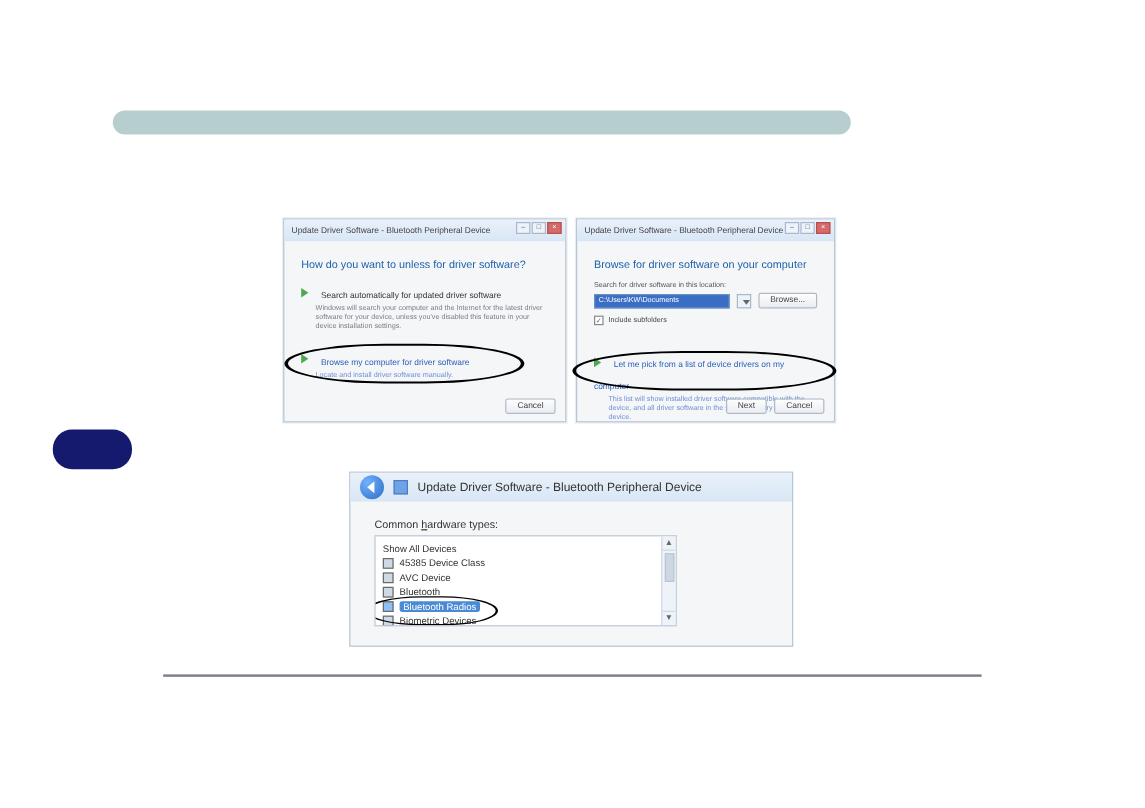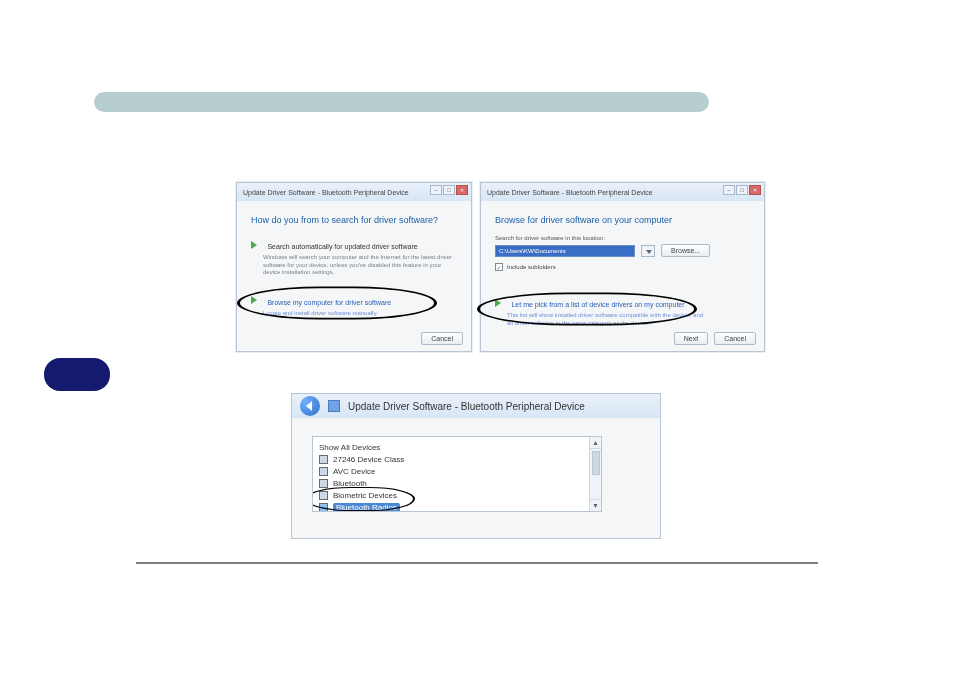--- a/index.html
+++ b/index.html
@@ -37,21 +37,21 @@
   .big-dlg { position:absolute; background:#f4f6f8; border:1px solid #b9c5d2; }
   .big-title { height:24px; background:linear-gradient(#e9f1fb,#d8e6f5); display:flex; align-items:center; gap:8px; padding:0 8px; position:relative; }
   .back-btn { width:20px; height:20px; border-radius:50%; background:radial-gradient(circle at 30% 30%, #6fb1ff, #2f6ec4); position:relative; }
   .back-btn::after { content:""; position:absolute; left:6px; top:5px; width:0;height:0;border-top:5px solid transparent;border-bottom:5px solid transparent;border-right:6px solid #fff; }
   .big-title-icon { width:12px; height:12px; background:#6fa3e6; border:1px solid #4a7ec4; }
   .big-title-text { font-size:10px; color:#333; }
   .big-body { padding:14px 20px 16px 20px; position:relative; height:calc(100% - 24px); }
   .big-head { font-size:13px; color:#1d5fa8; margin-bottom:16px; }
   .lbl { font-size:9px; color:#333; }
   .lbl-u { text-decoration:underline; }
-  .list-box { margin-top:4px; width:290px; height:76px; background:#fff; border:1px solid #b9c5d2; position:relative; overflow:hidden; }
+  .list-box { margin-top:4px; width:252px; height:76px; background:#fff; border:1px solid #b9c5d2; position:relative; overflow:hidden; }
   .list-inner { padding:4px 6px; }
   .dev-row { display:flex; align-items:center; gap:5px; font-size:8px; color:#333; height:12px; }
   .dev-icon { width:9px; height:9px; border:1px solid #6a6a6a; background:#cfd9e6; }
   .dev-sel { background:#4a8ad4; color:#fff; padding:0 3px; border-radius:2px; }
   .scroll { position:absolute; right:0; top:0; width:12px; height:100%; background:#eef3f9; border-left:1px solid #d0d8e2; }
   .scroll-arrow { height:12px; display:flex; align-items:center; justify-content:center; border-bottom:1px solid #d0d8e2; font-size:7px; color:#666; }
   .scroll-arrow.bot { border-bottom:none; border-top:1px solid #d0d8e2; position:absolute; bottom:0; width:100%; }
   .scroll-thumb { position:absolute; left:2px; top:14px; width:8px; height:24px; background:#cdd7e3; border:1px solid #bac6d4; }
 
   .page-divider { position:absolute; left:136px; bottom:109px; width:682px; height:2px; background:#7a7e85; }
@@ -65,39 +65,39 @@
 <div class="win-dlg" style="left:236px; top:182px; width:236px; height:170px;">
   <div class="win-title">
     <span>Update Driver Software - Bluetooth Peripheral Device</span>
     <div class="win-ctrls">
       <div class="win-btn">–</div>
       <div class="win-btn">□</div>
       <div class="win-btn close">×</div>
     </div>
   </div>
   <div class="dlg-body">
-    <div class="dlg-head">How do you from to search for driver software?</div>
+    <div class="dlg-head">How do you want to unless for driver software?</div>
     <div style="margin-bottom:14px;">
       <span class="arrow"></span>
       <span class="opt-title">Search automatically for updated driver software</span>
       <div class="opt-desc">Windows will search your computer and the Internet for the latest driver software for your device, unless you've disabled this feature in your device installation settings.</div>
     </div>
     <div>
       <span class="arrow"></span>
       <span class="opt-title link">Browse my computer for driver software</span>
       <div class="opt-desc link">Locate and install driver software manually.</div>
     </div>
     <div class="btn-row">
       <span class="btn">Cancel</span>
     </div>
     <div class="ring" style="left:0px; top:72px; width:200px; height:60px;"></div>
   </div>
 </div>
 
-<div class="win-dlg" style="left:480px; top:182px; width:285px; height:170px;">
+<div class="win-dlg" style="left:480px; top:182px; width:216px; height:170px;">
   <div class="win-title">
     <span>Update Driver Software - Bluetooth Peripheral Device</span>
     <div class="win-ctrls">
       <div class="win-btn">–</div>
       <div class="win-btn">□</div>
       <div class="win-btn close">×</div>
     </div>
   </div>
   <div class="dlg-body">
     <div class="dlg-head">Browse for driver software on your computer</div>
@@ -126,44 +126,45 @@
   </div>
 </div>
 
 <div class="big-dlg" style="left:291px; top:393px; width:370px; height:146px;">
   <div class="big-title">
     <div class="back-btn"></div>
     <div class="big-title-icon"></div>
     <span class="big-title-text">Update Driver Software - Bluetooth Peripheral Device</span>
   </div>
   <div class="big-body">
+    <div class="lbl">Common <span class="lbl-u">h</span>ardware types:</div>
     <div class="list-box">
       <div class="list-inner">
         <div class="dev-row">
           <span>Show All Devices</span>
         </div>
         <div class="dev-row">
           <span class="dev-icon"></span>
-          <span>27246 Device Class</span>
+          <span>45385 Device Class</span>
         </div>
         <div class="dev-row">
           <span class="dev-icon"></span>
           <span>AVC Device</span>
         </div>
         <div class="dev-row">
           <span class="dev-icon"></span>
           <span>Bluetooth</span>
         </div>
         <div class="dev-row">
+          <span class="dev-icon" style="background:#8fc0f4;"></span>
+          <span class="dev-sel">Bluetooth Radios</span>
+        </div>
+        <div class="dev-row">
           <span class="dev-icon"></span>
           <span>Biometric Devices</span>
-        </div>
-        <div class="dev-row">
-          <span class="dev-icon" style="background:#8fc0f4;"></span>
-          <span class="dev-sel">Bluetooth Radios</span>
         </div>
 
       </div>
       <div class="scroll">
         <div class="scroll-arrow">▲</div>
         <div class="scroll-thumb"></div>
         <div class="scroll-arrow bot">▼</div>
       </div>
       <div class="ring" style="left:-8px; top:40px; width:110px; height:44px; border-width:2px;"></div>
     </div>

